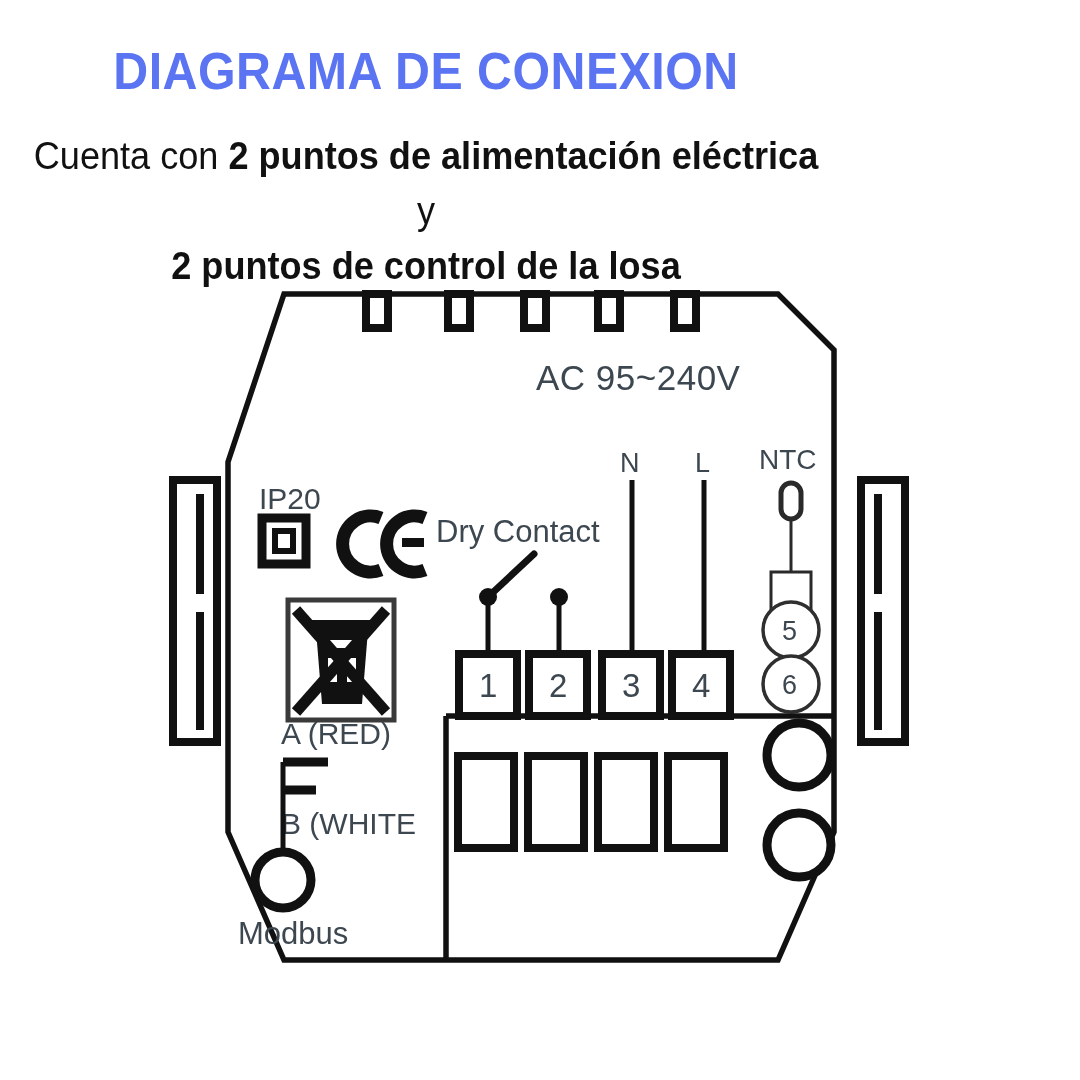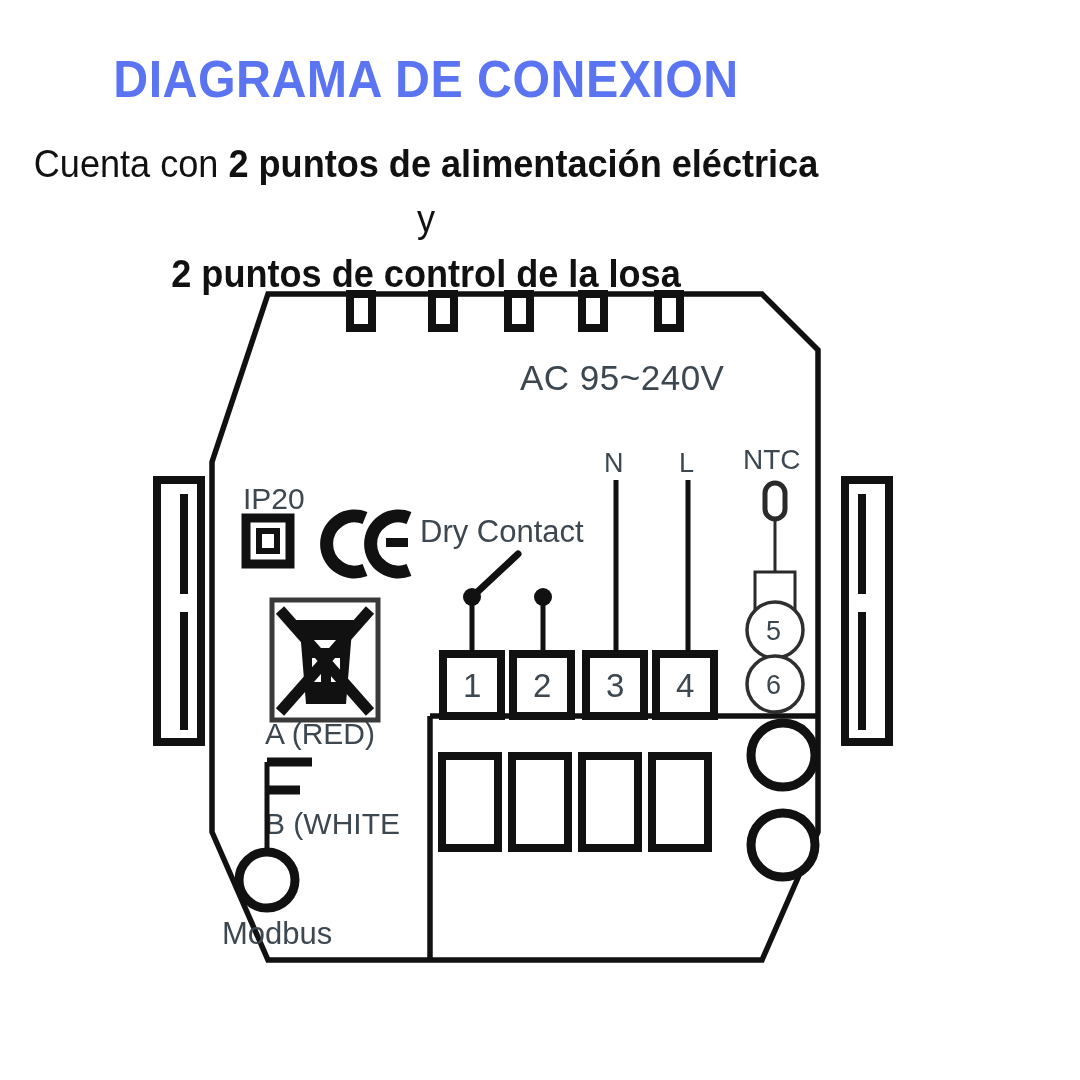--- a/index.html
+++ b/index.html
@@ -20,21 +20,21 @@
     position: relative;
     width: 1080px;
     height: 1080px;
     background: #ffffff;
   }
 
   
   .heading-block {
     position: absolute;
     left: 0;
-    top: 16px;
+    top: 8px;
     width: 852px;
     text-align: center;
   }
 
   .page-title {
     margin: 0;
     padding-top: 36px;
     color: #5a74f2;
     font-family: "Liberation Sans", sans-serif;
     font-weight: 700;
@@ -56,21 +56,21 @@
     line-height: 1.45;
     transform: scaleX(0.95);
     transform-origin: center center;
   }
   .subtitle .b { font-weight: 700; }
   .subtitle .line2 { display: block; }
 
   
   .diagram-wrap {
     position: absolute;
-    left: 0;
+    left: 16px;
     top: 272px;
     width: 852px;
     height: 808px;
   }
   svg.device { display: block; }
 
   .lbl {
     font-family: "Liberation Sans", sans-serif;
     fill: #3d4750;
   }

